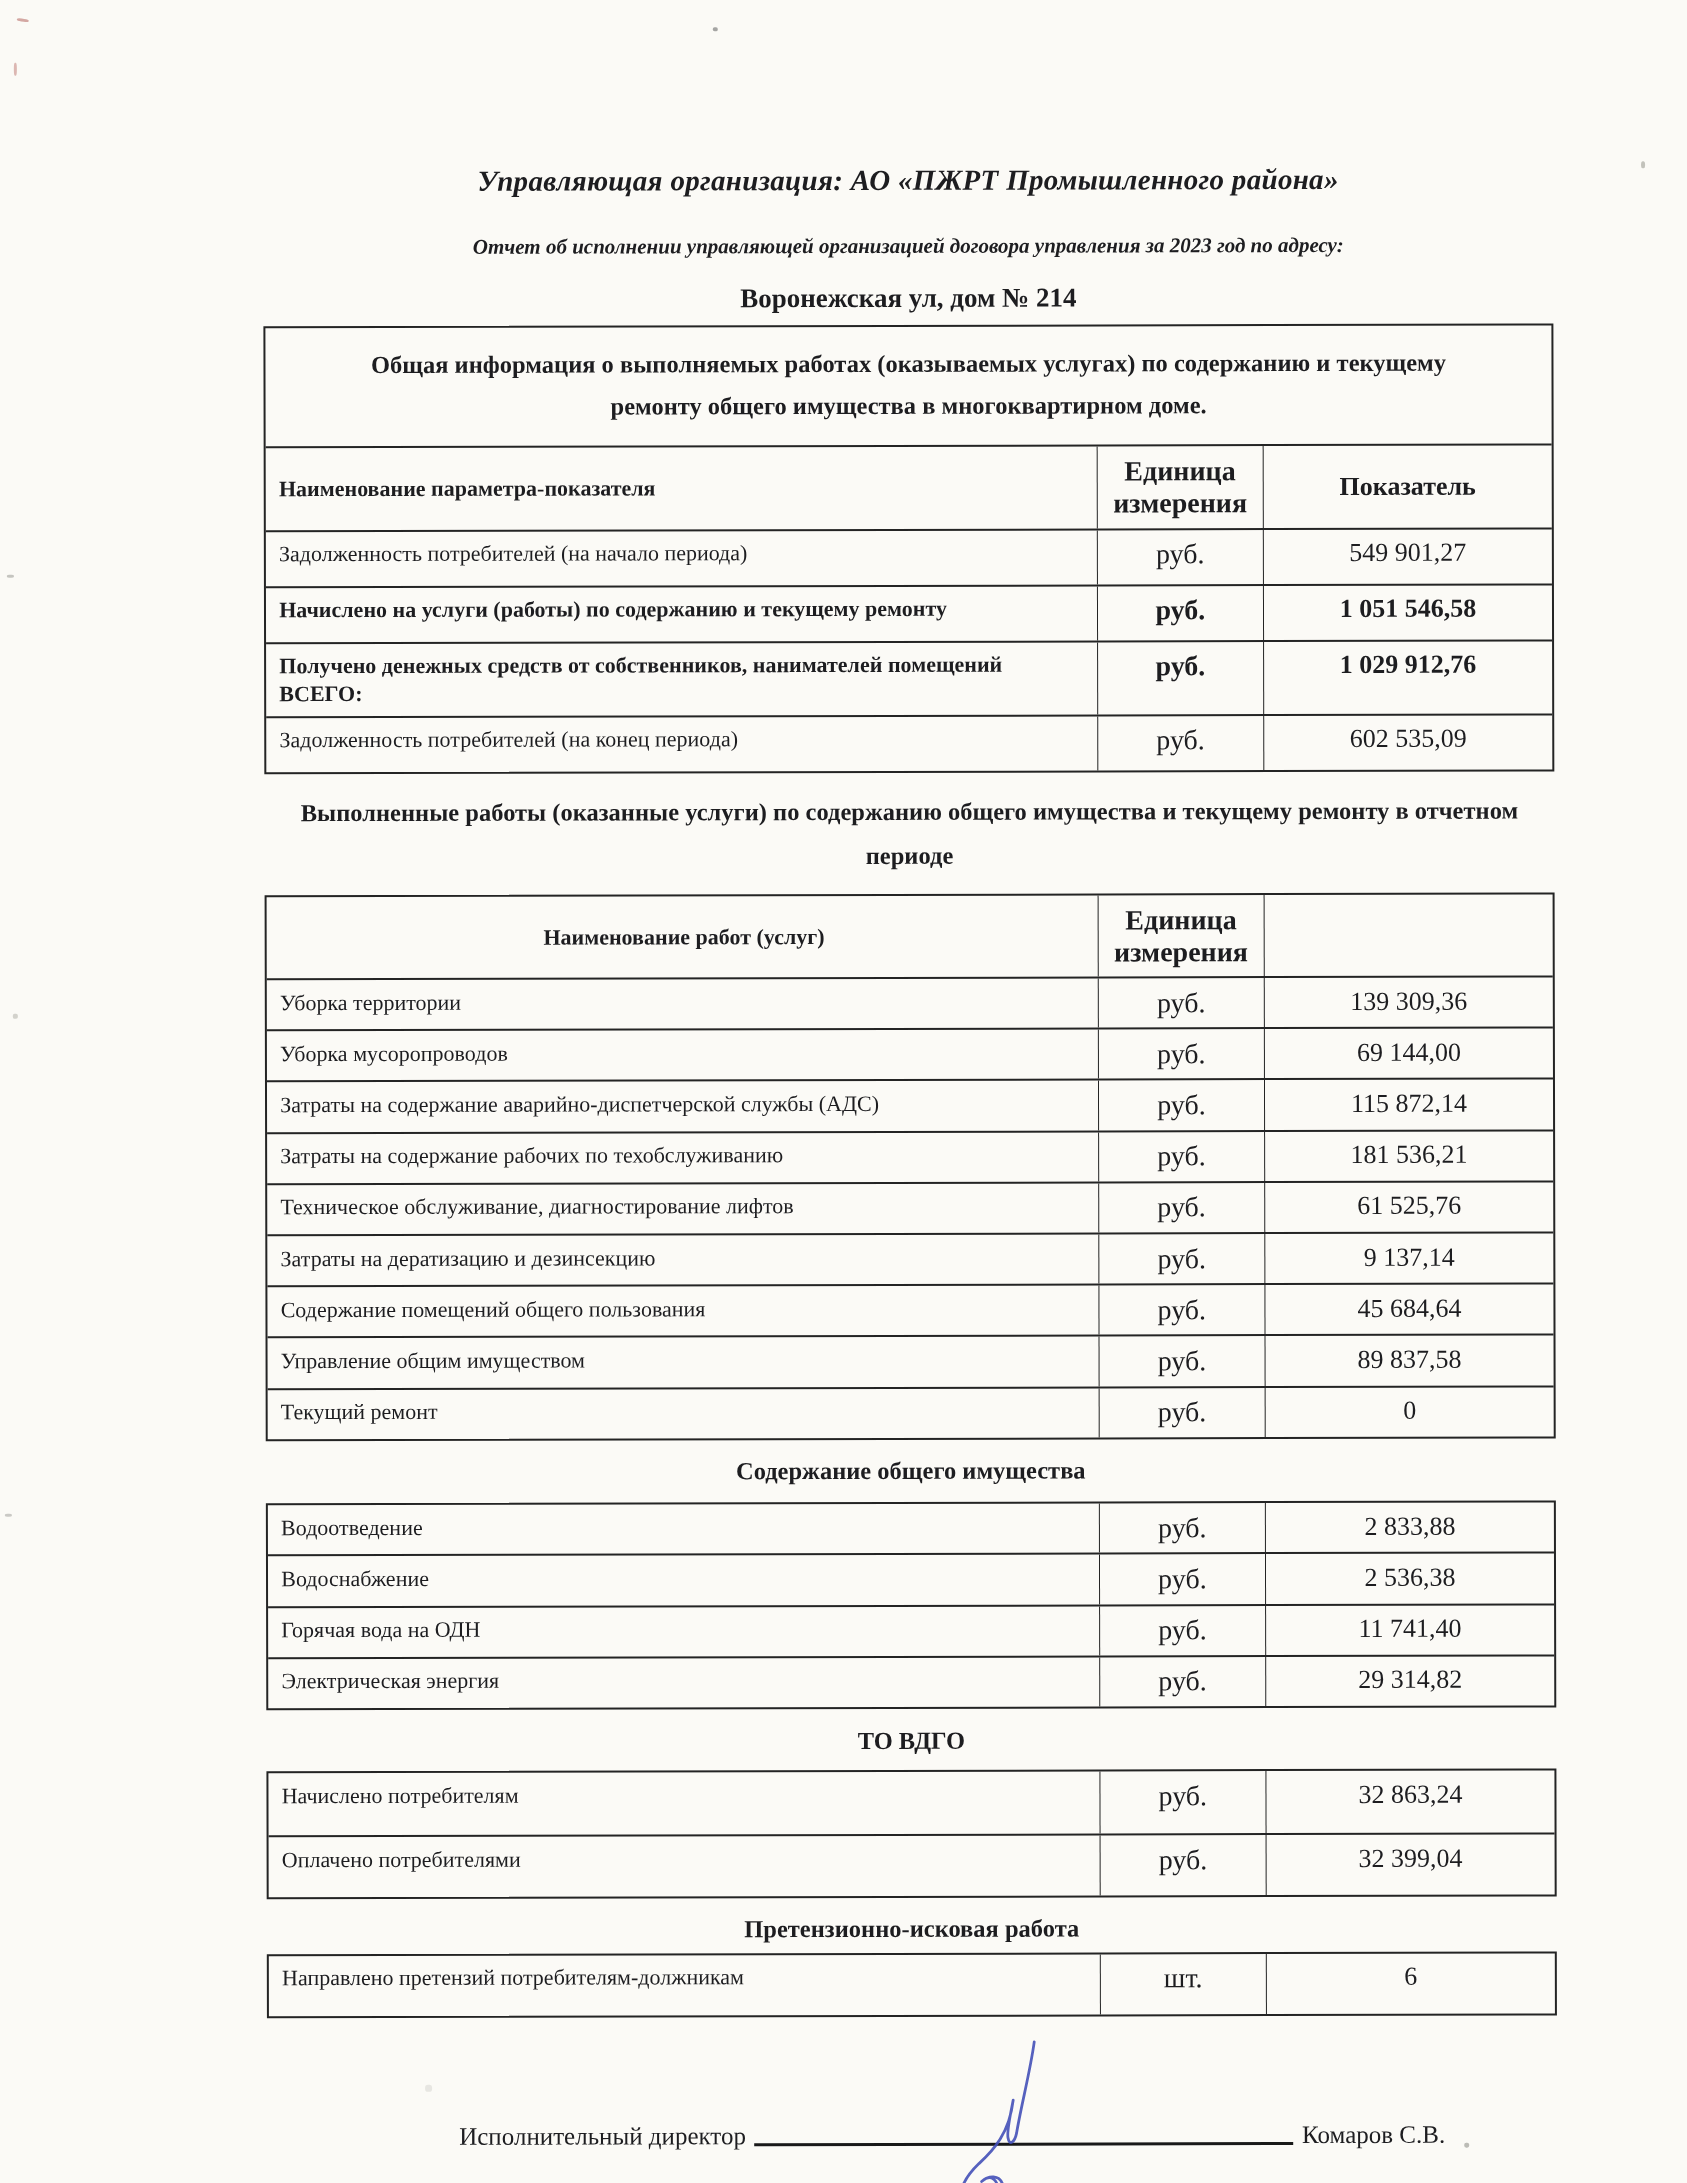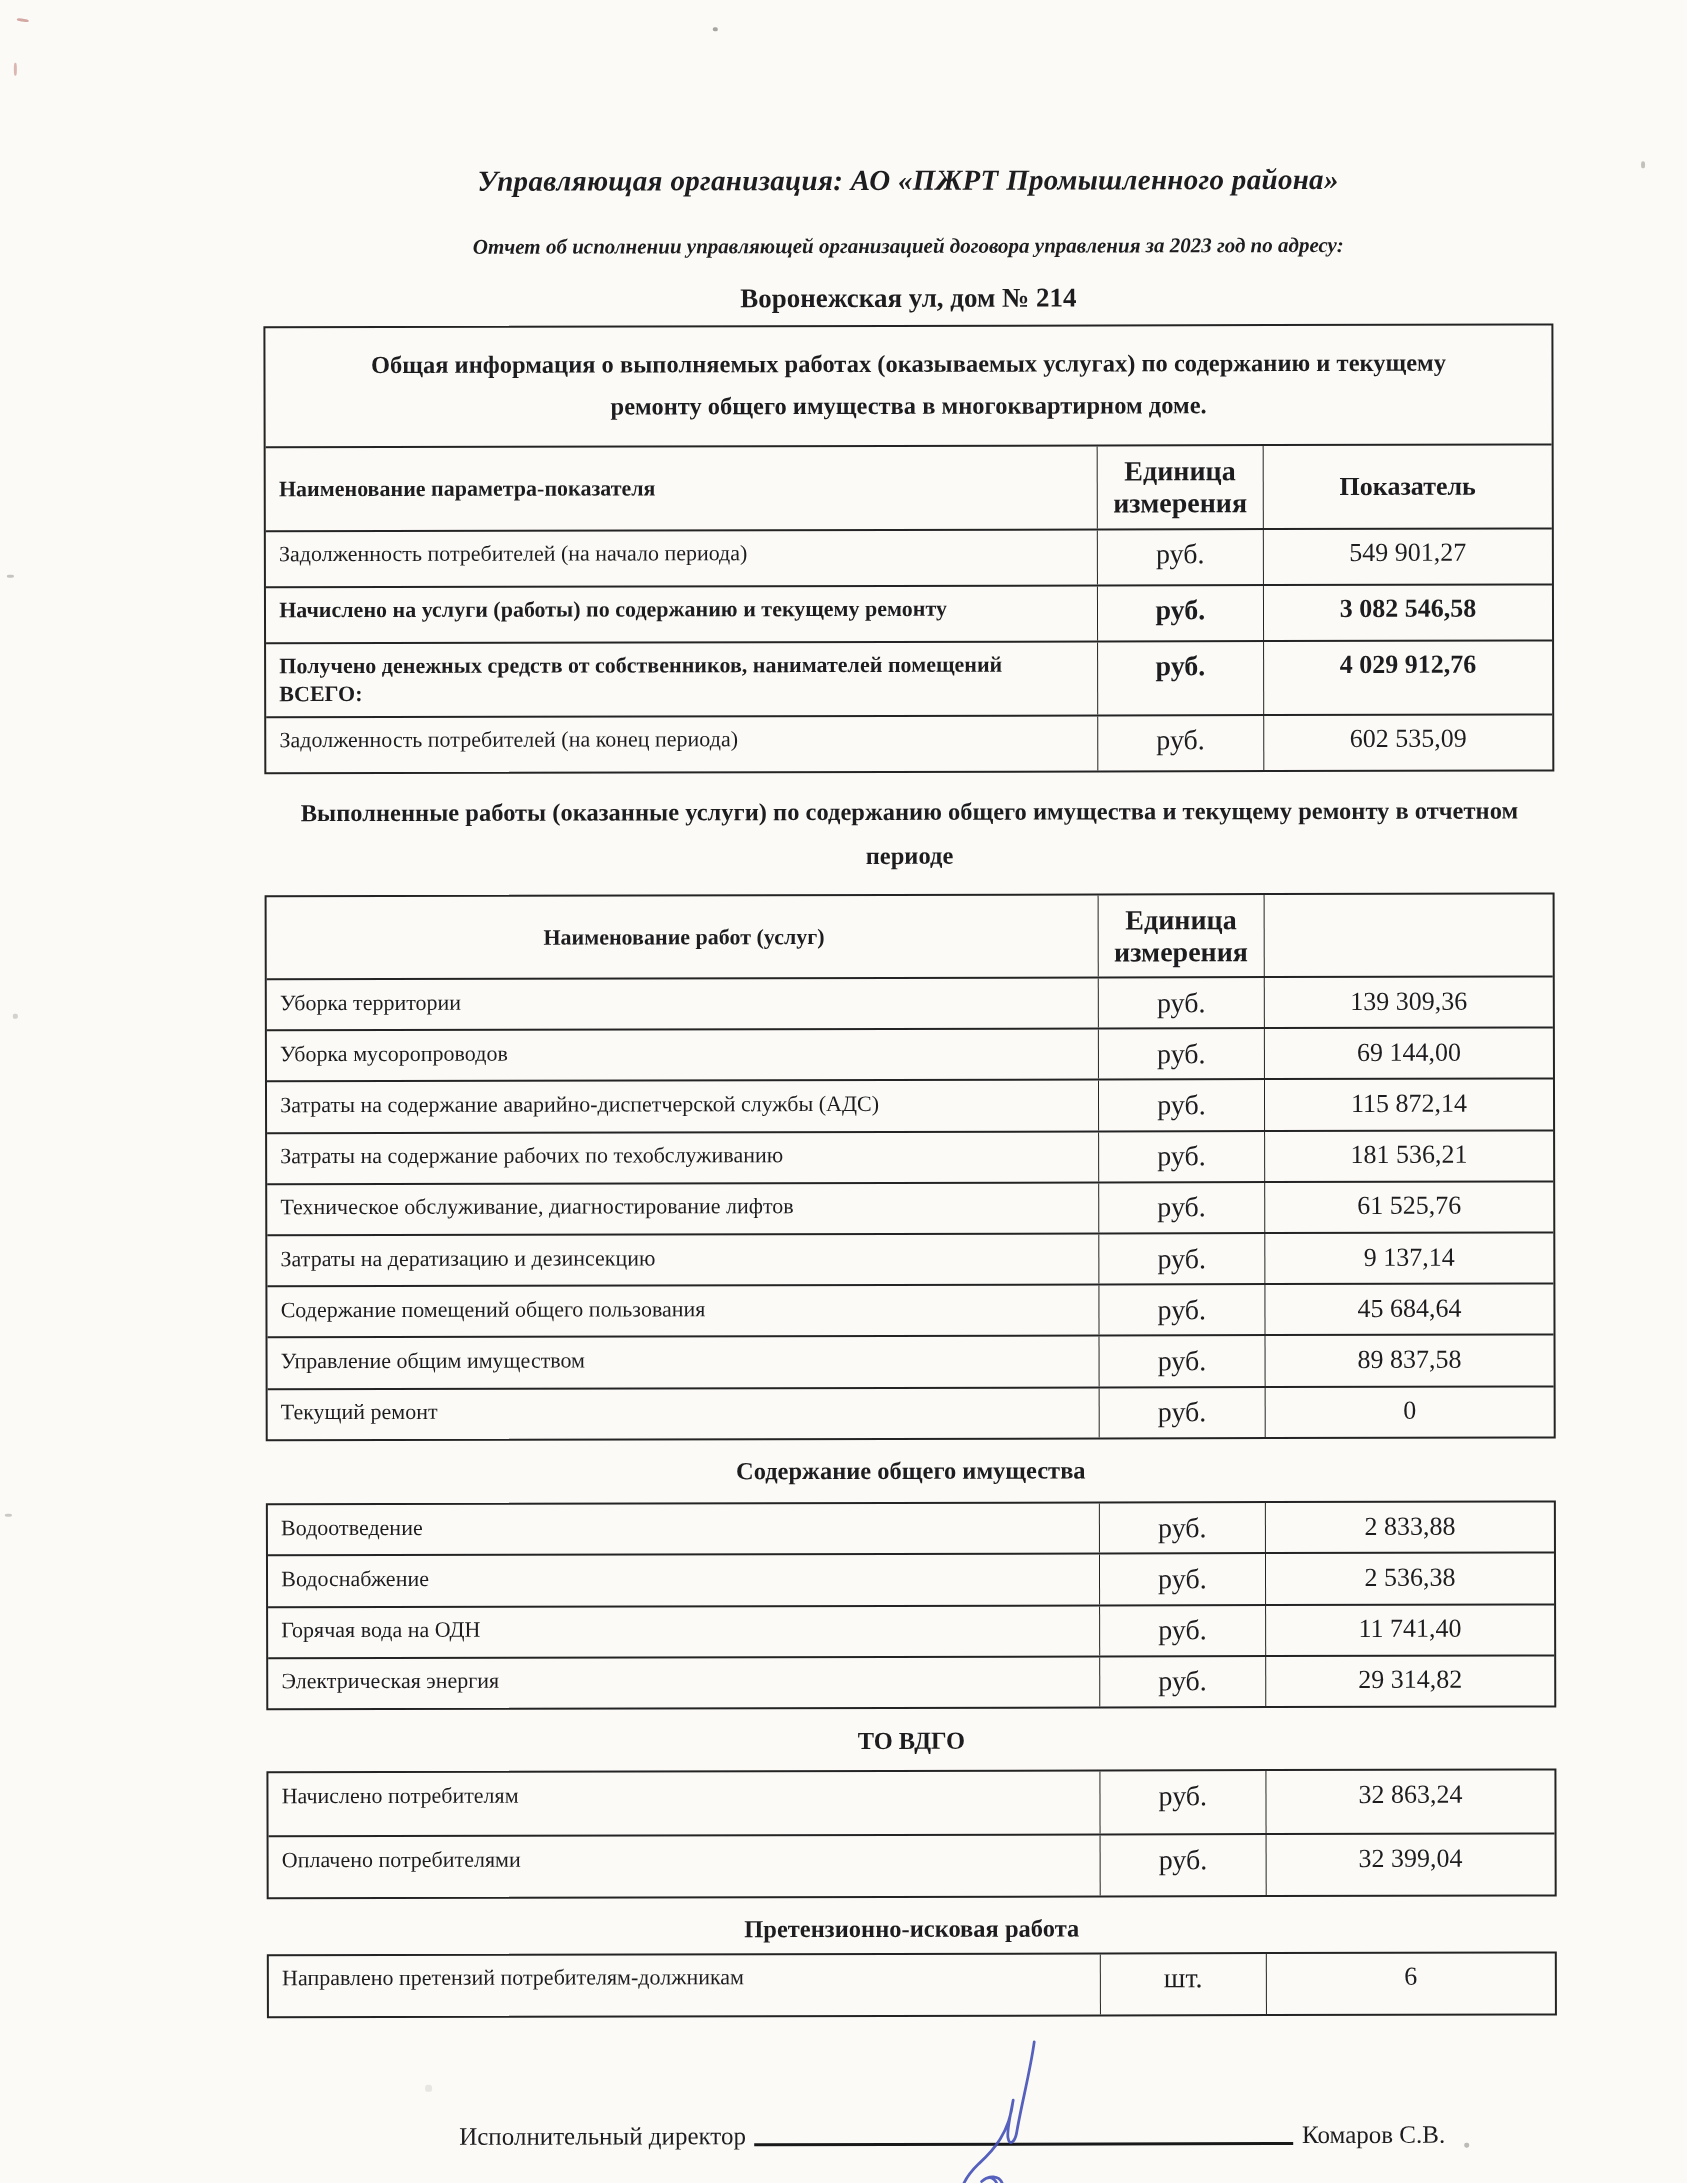--- a/index.html
+++ b/index.html
@@ -126,26 +126,26 @@
         <div class="c3">Показатель</div>
       </div>
       <div class="row data">
           <div class="c1">Задолженность потребителей (на начало периода)</div>
           <div class="c2">руб.</div>
           <div class="c3">549 901,27</div>
         </div>
         <div class="row data bold">
           <div class="c1">Начислено на услуги (работы) по содержанию и текущему ремонту</div>
           <div class="c2">руб.</div>
-          <div class="c3">3 082 546,58</div>
+          <div class="c3">1 051 546,58</div>
         </div>
         <div class="row data bold">
           <div class="c1">Получено денежных средств от собственников, нанимателей помещений ВСЕГО:</div>
           <div class="c2">руб.</div>
-          <div class="c3">4 029 912,76</div>
+          <div class="c3">1 029 912,76</div>
         </div>
         <div class="row data">
           <div class="c1">Задолженность потребителей (на конец периода)</div>
           <div class="c2">руб.</div>
           <div class="c3">602 535,09</div>
         </div>
     </div>
 
     <div class="section-title st-works">Выполненные работы (оказанные услуги) по содержанию общего имущества и текущему ремонту в отчетном периоде</div>
 

